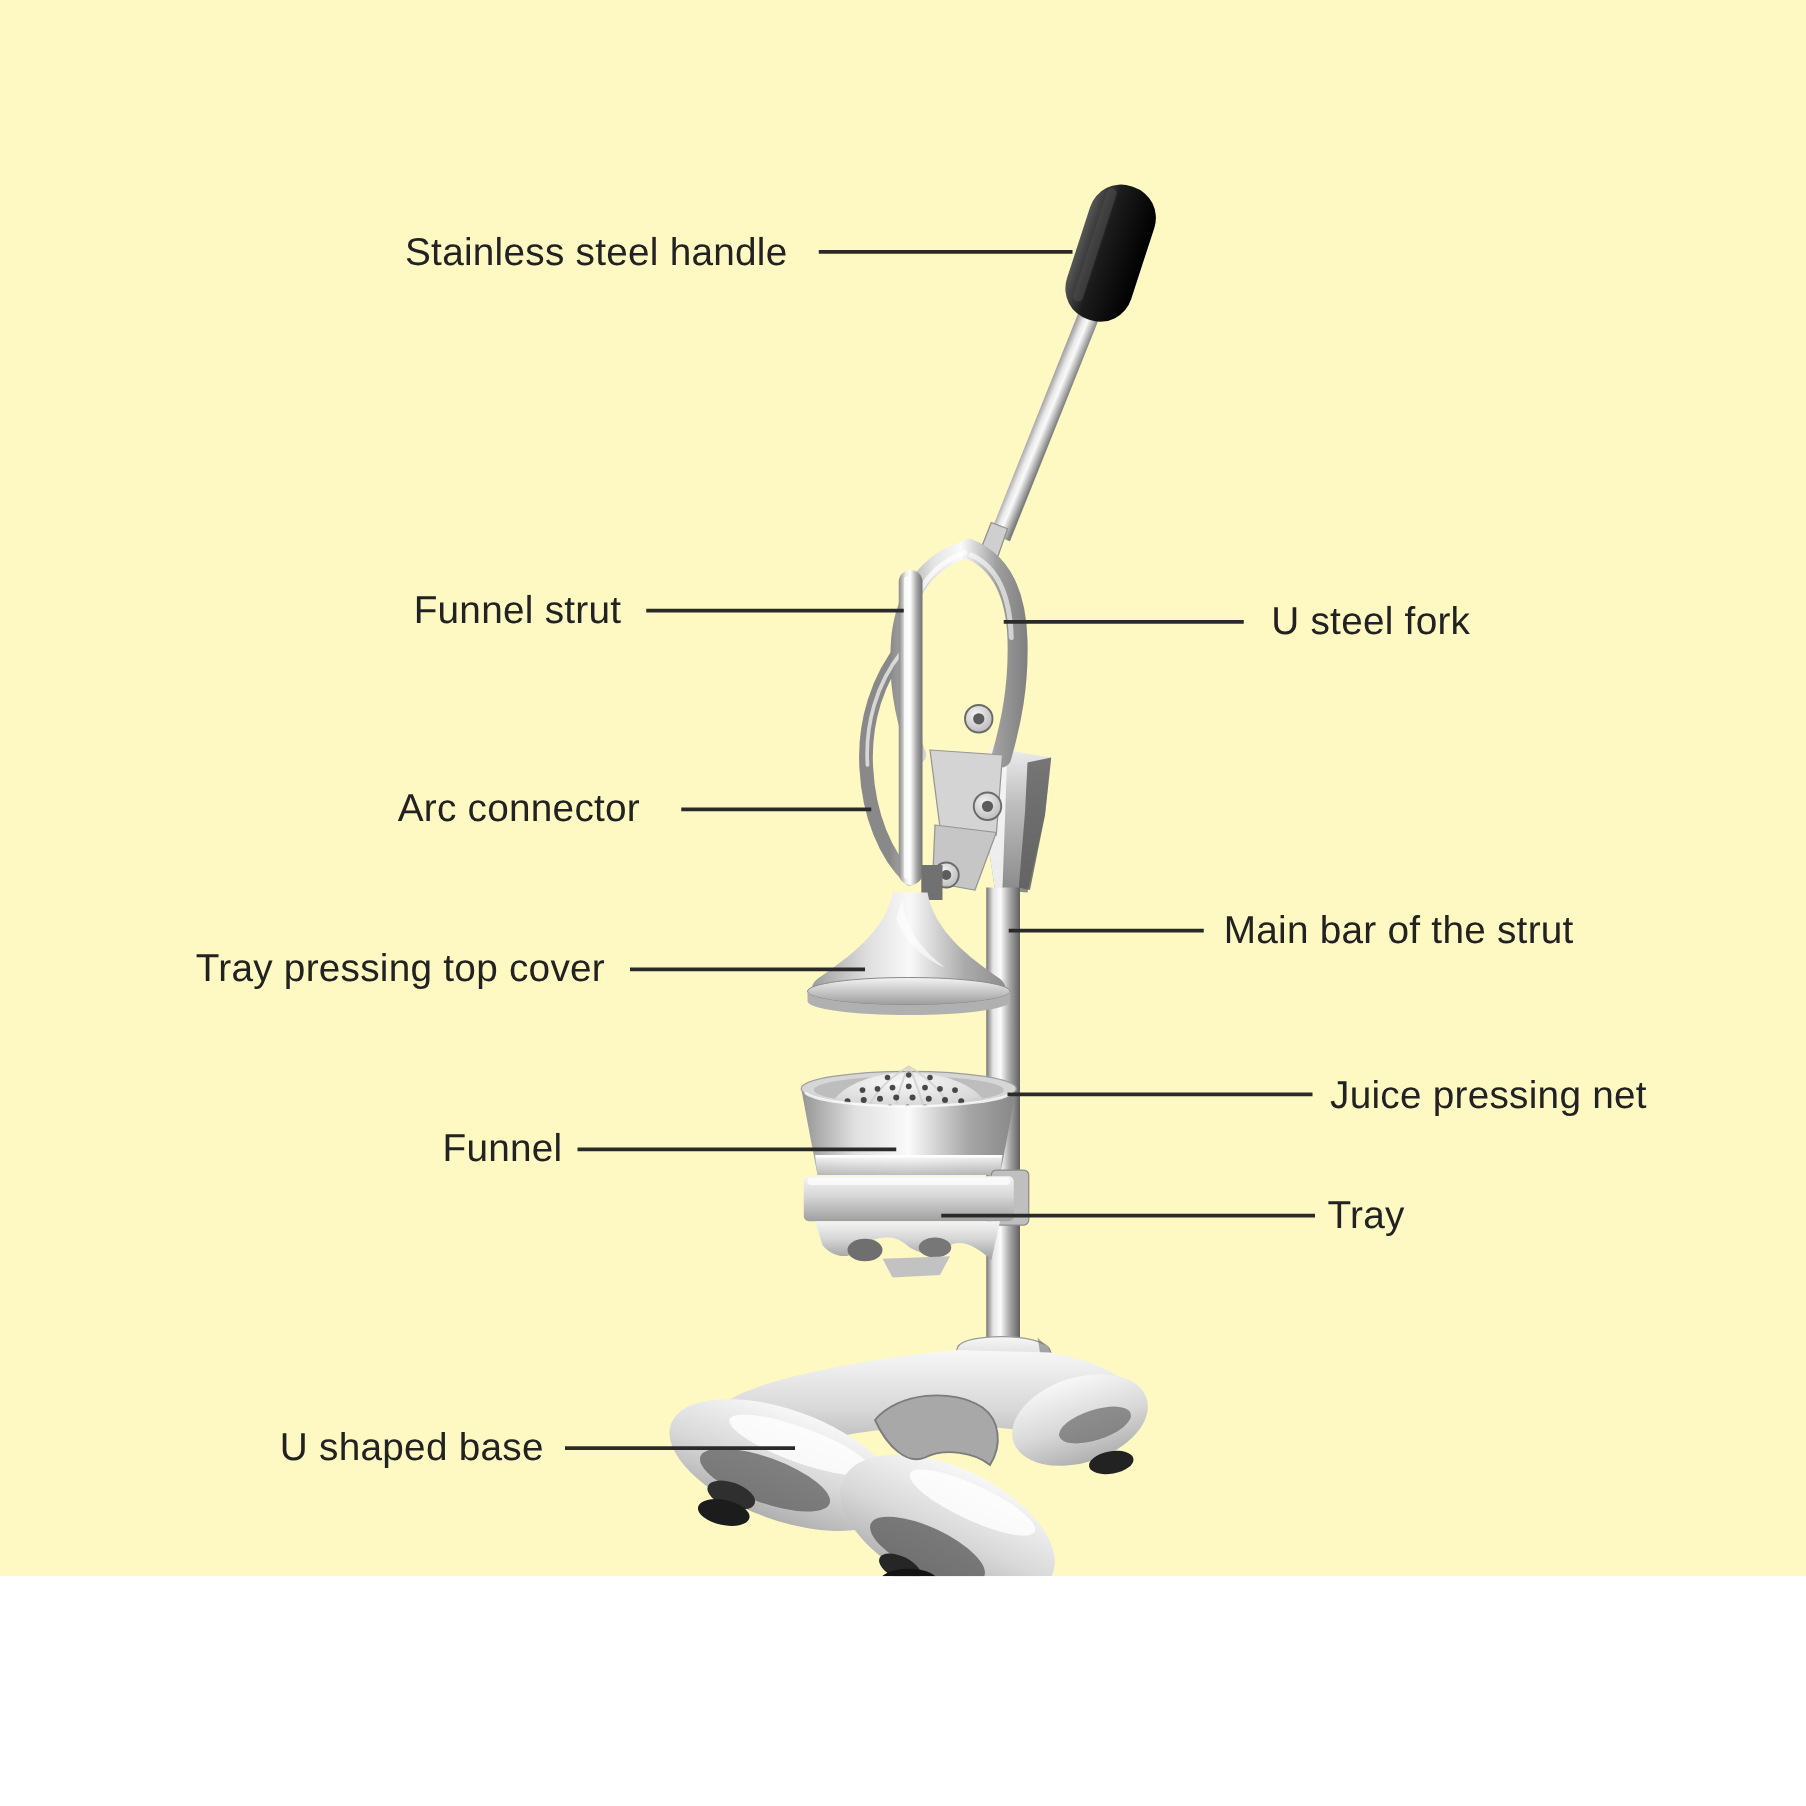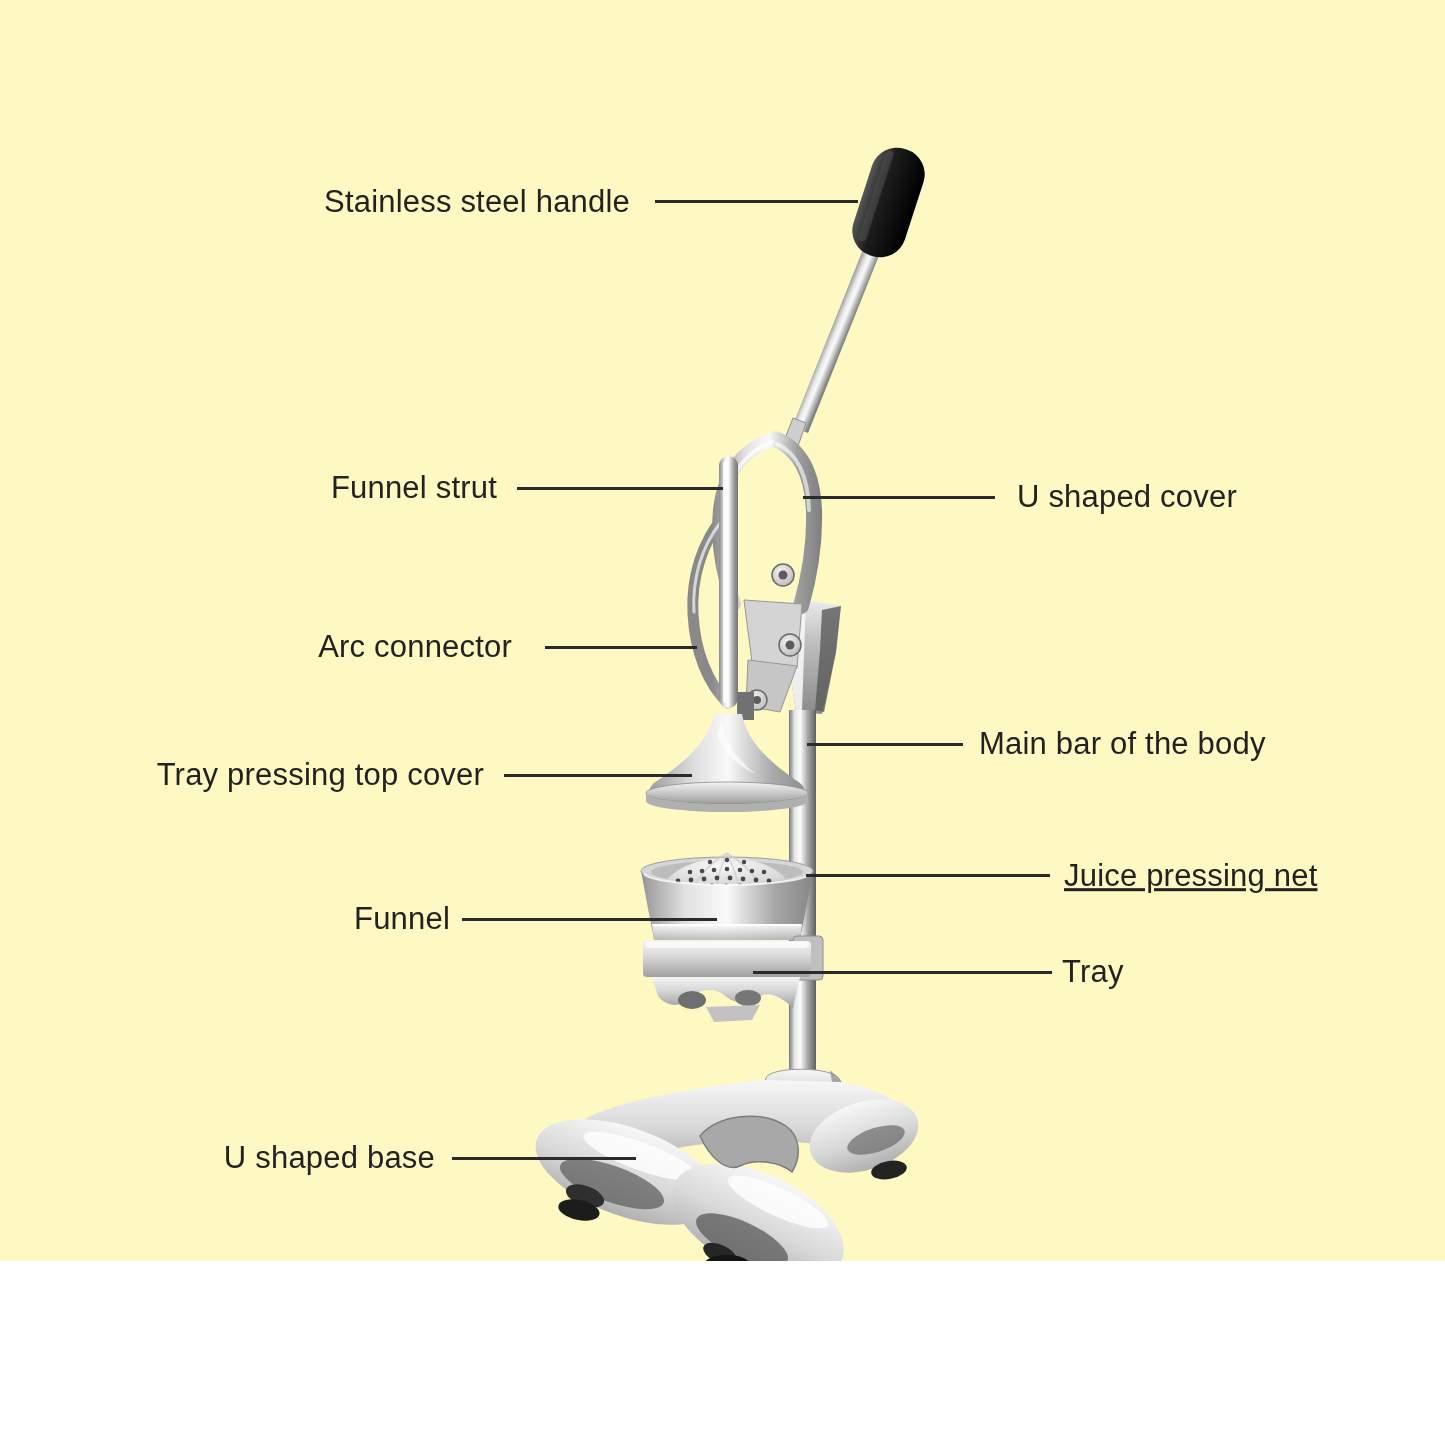--- a/index.html
+++ b/index.html
@@ -254,22 +254,22 @@
   <div class="leader" style="left:545px;top:646px;width:152px;"></div>
   <div class="leader" style="left:807px;top:743px;width:156px;"></div>
   <div class="leader" style="left:504px;top:774px;width:188px;"></div>
   <div class="leader" style="left:806px;top:874px;width:244px;"></div>
   <div class="leader" style="left:462px;top:918px;width:255px;"></div>
   <div class="leader" style="left:753px;top:971px;width:299px;"></div>
   <div class="leader" style="left:452px;top:1157px;width:184px;"></div>
 
   <div class="label" style="right:815px;top:202px;">Stainless steel handle</div>
   <div class="label" style="right:948px;top:488px;">Funnel strut</div>
-  <div class="label" style="left:1017px;top:497px;">U shaped cover</div>
+  <div class="label" style="left:1017px;top:497px;">U steel fork</div>
   <div class="label" style="right:933px;top:647px;">Arc connector</div>
-  <div class="label" style="left:979px;top:744px;">Main bar of the body</div>
+  <div class="label" style="left:979px;top:744px;">Main bar of the strut</div>
   <div class="label" style="right:961px;top:775px;">Tray pressing top cover</div>
-  <div class="label" style="left:1064px;top:876px;text-decoration:underline;">Juice pressing net</div>
+  <div class="label" style="left:1064px;top:876px;">Juice pressing net</div>
   <div class="label" style="right:995px;top:919px;">Funnel</div>
   <div class="label" style="left:1062px;top:972px;">Tray</div>
   <div class="label" style="right:1010px;top:1158px;">U shaped base</div>
 
 </div>
 
 </body></html>

